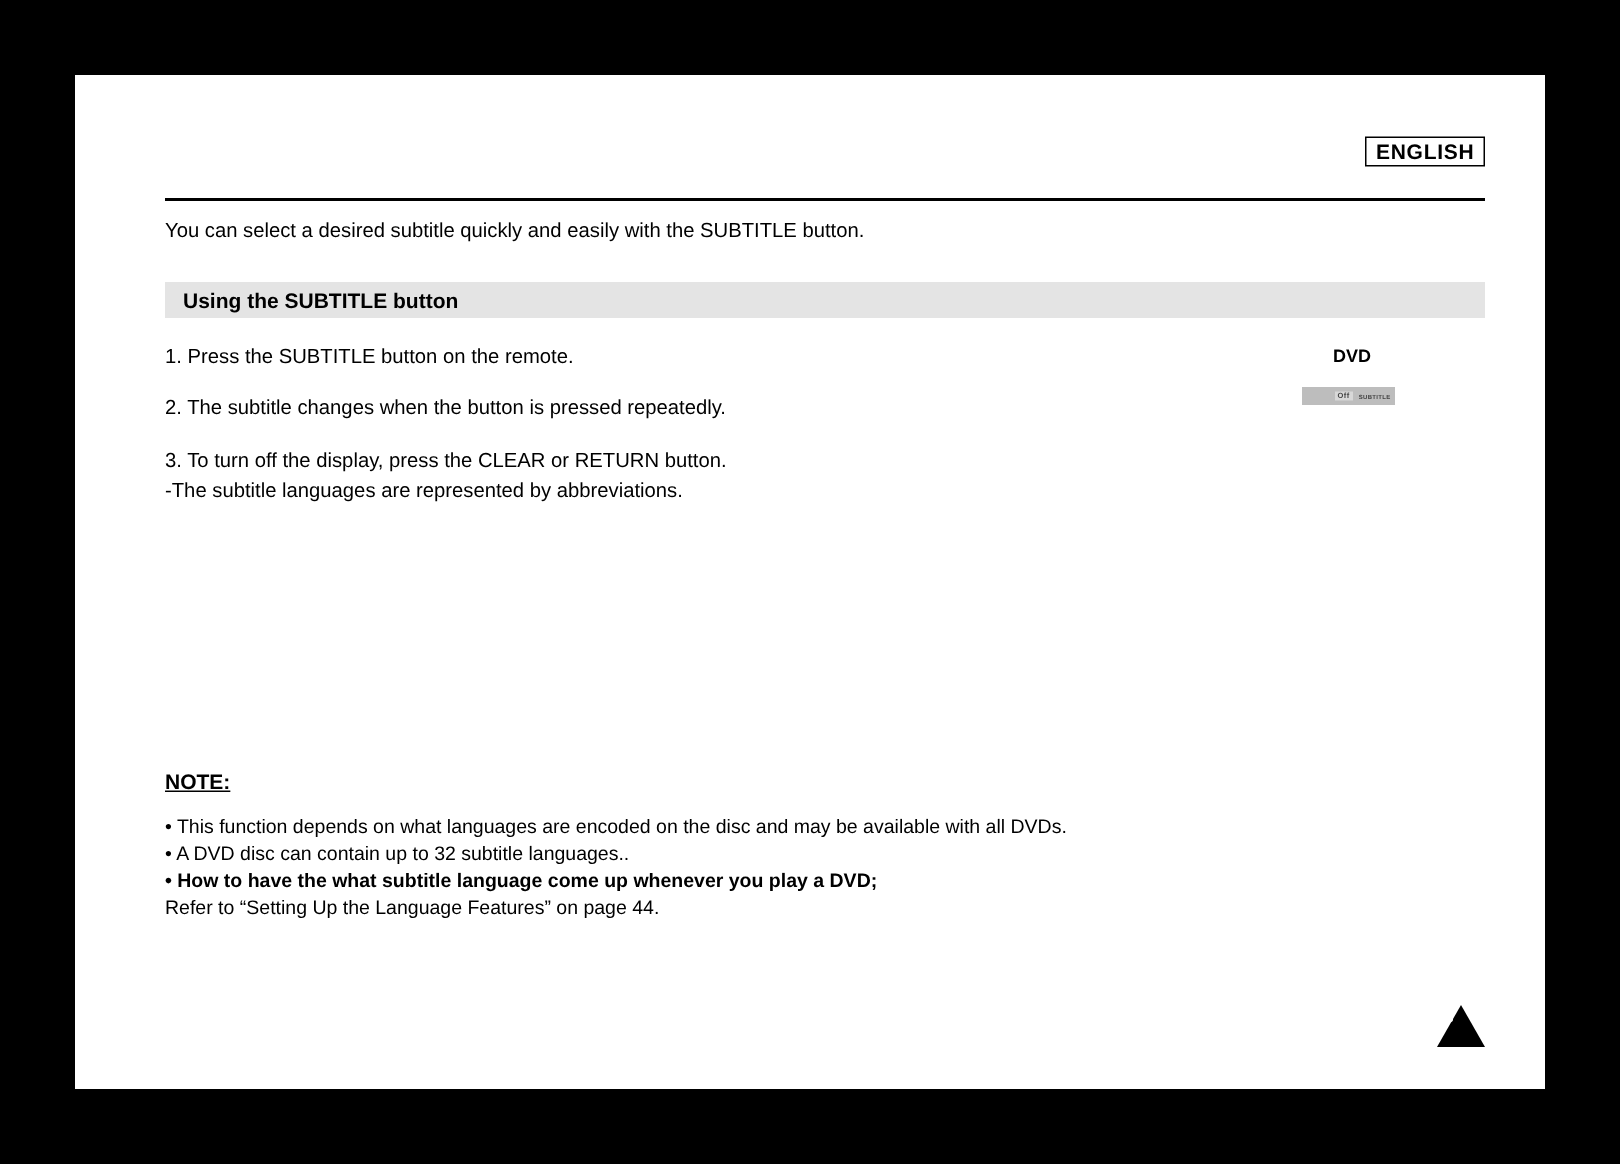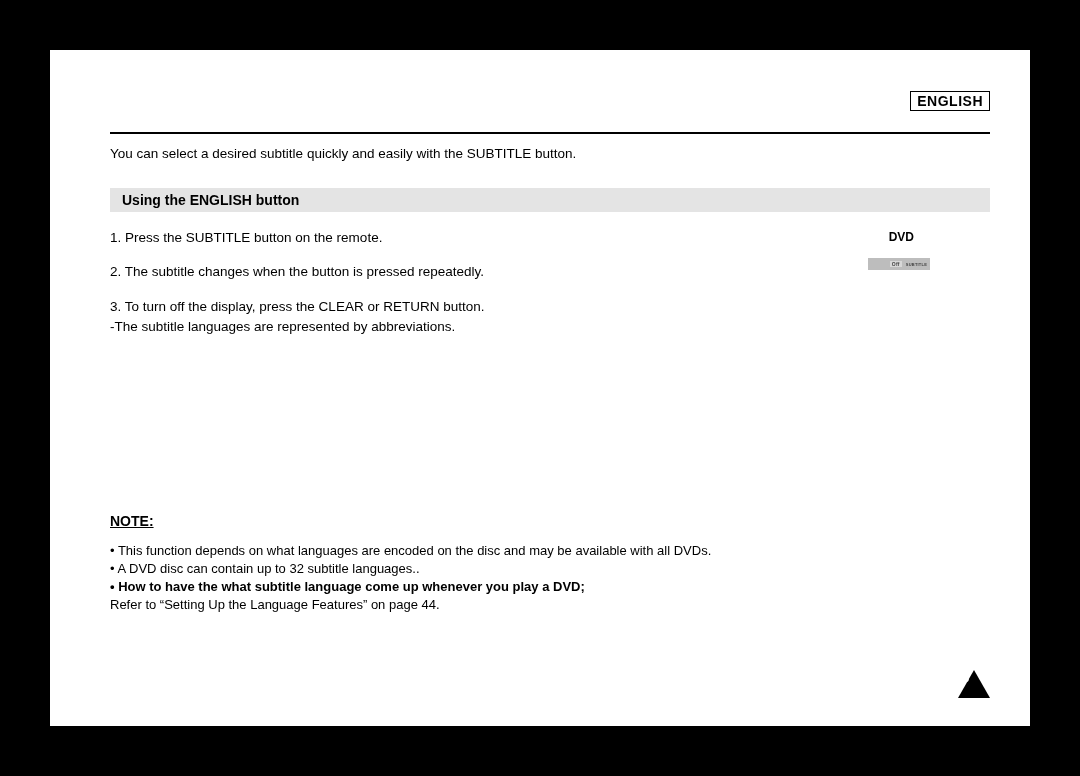--- a/index.html
+++ b/index.html
@@ -123,21 +123,21 @@
 <body>
 
 <div class="page">
 
   <div class="lang-tag">ENGLISH</div>
 
   <div class="rule"></div>
 
   <div class="intro">You can select a desired subtitle quickly and easily with the SUBTITLE button.</div>
 
-  <div class="section-bar">Using the ENGLISH button</div>
+  <div class="section-bar">Using the SUBTITLE button</div>
 
   <div class="steps">
     <div class="step">1. Press the SUBTITLE button on the remote.</div>
     <div class="step">2. The subtitle changes when the button is pressed repeatedly.</div>
     <div class="step">
       <div>3. To turn off the display, press the CLEAR or RETURN button.</div>
       <div class="sub">-The subtitle languages are represented by abbreviations.</div>
     </div>
   </div>
 

